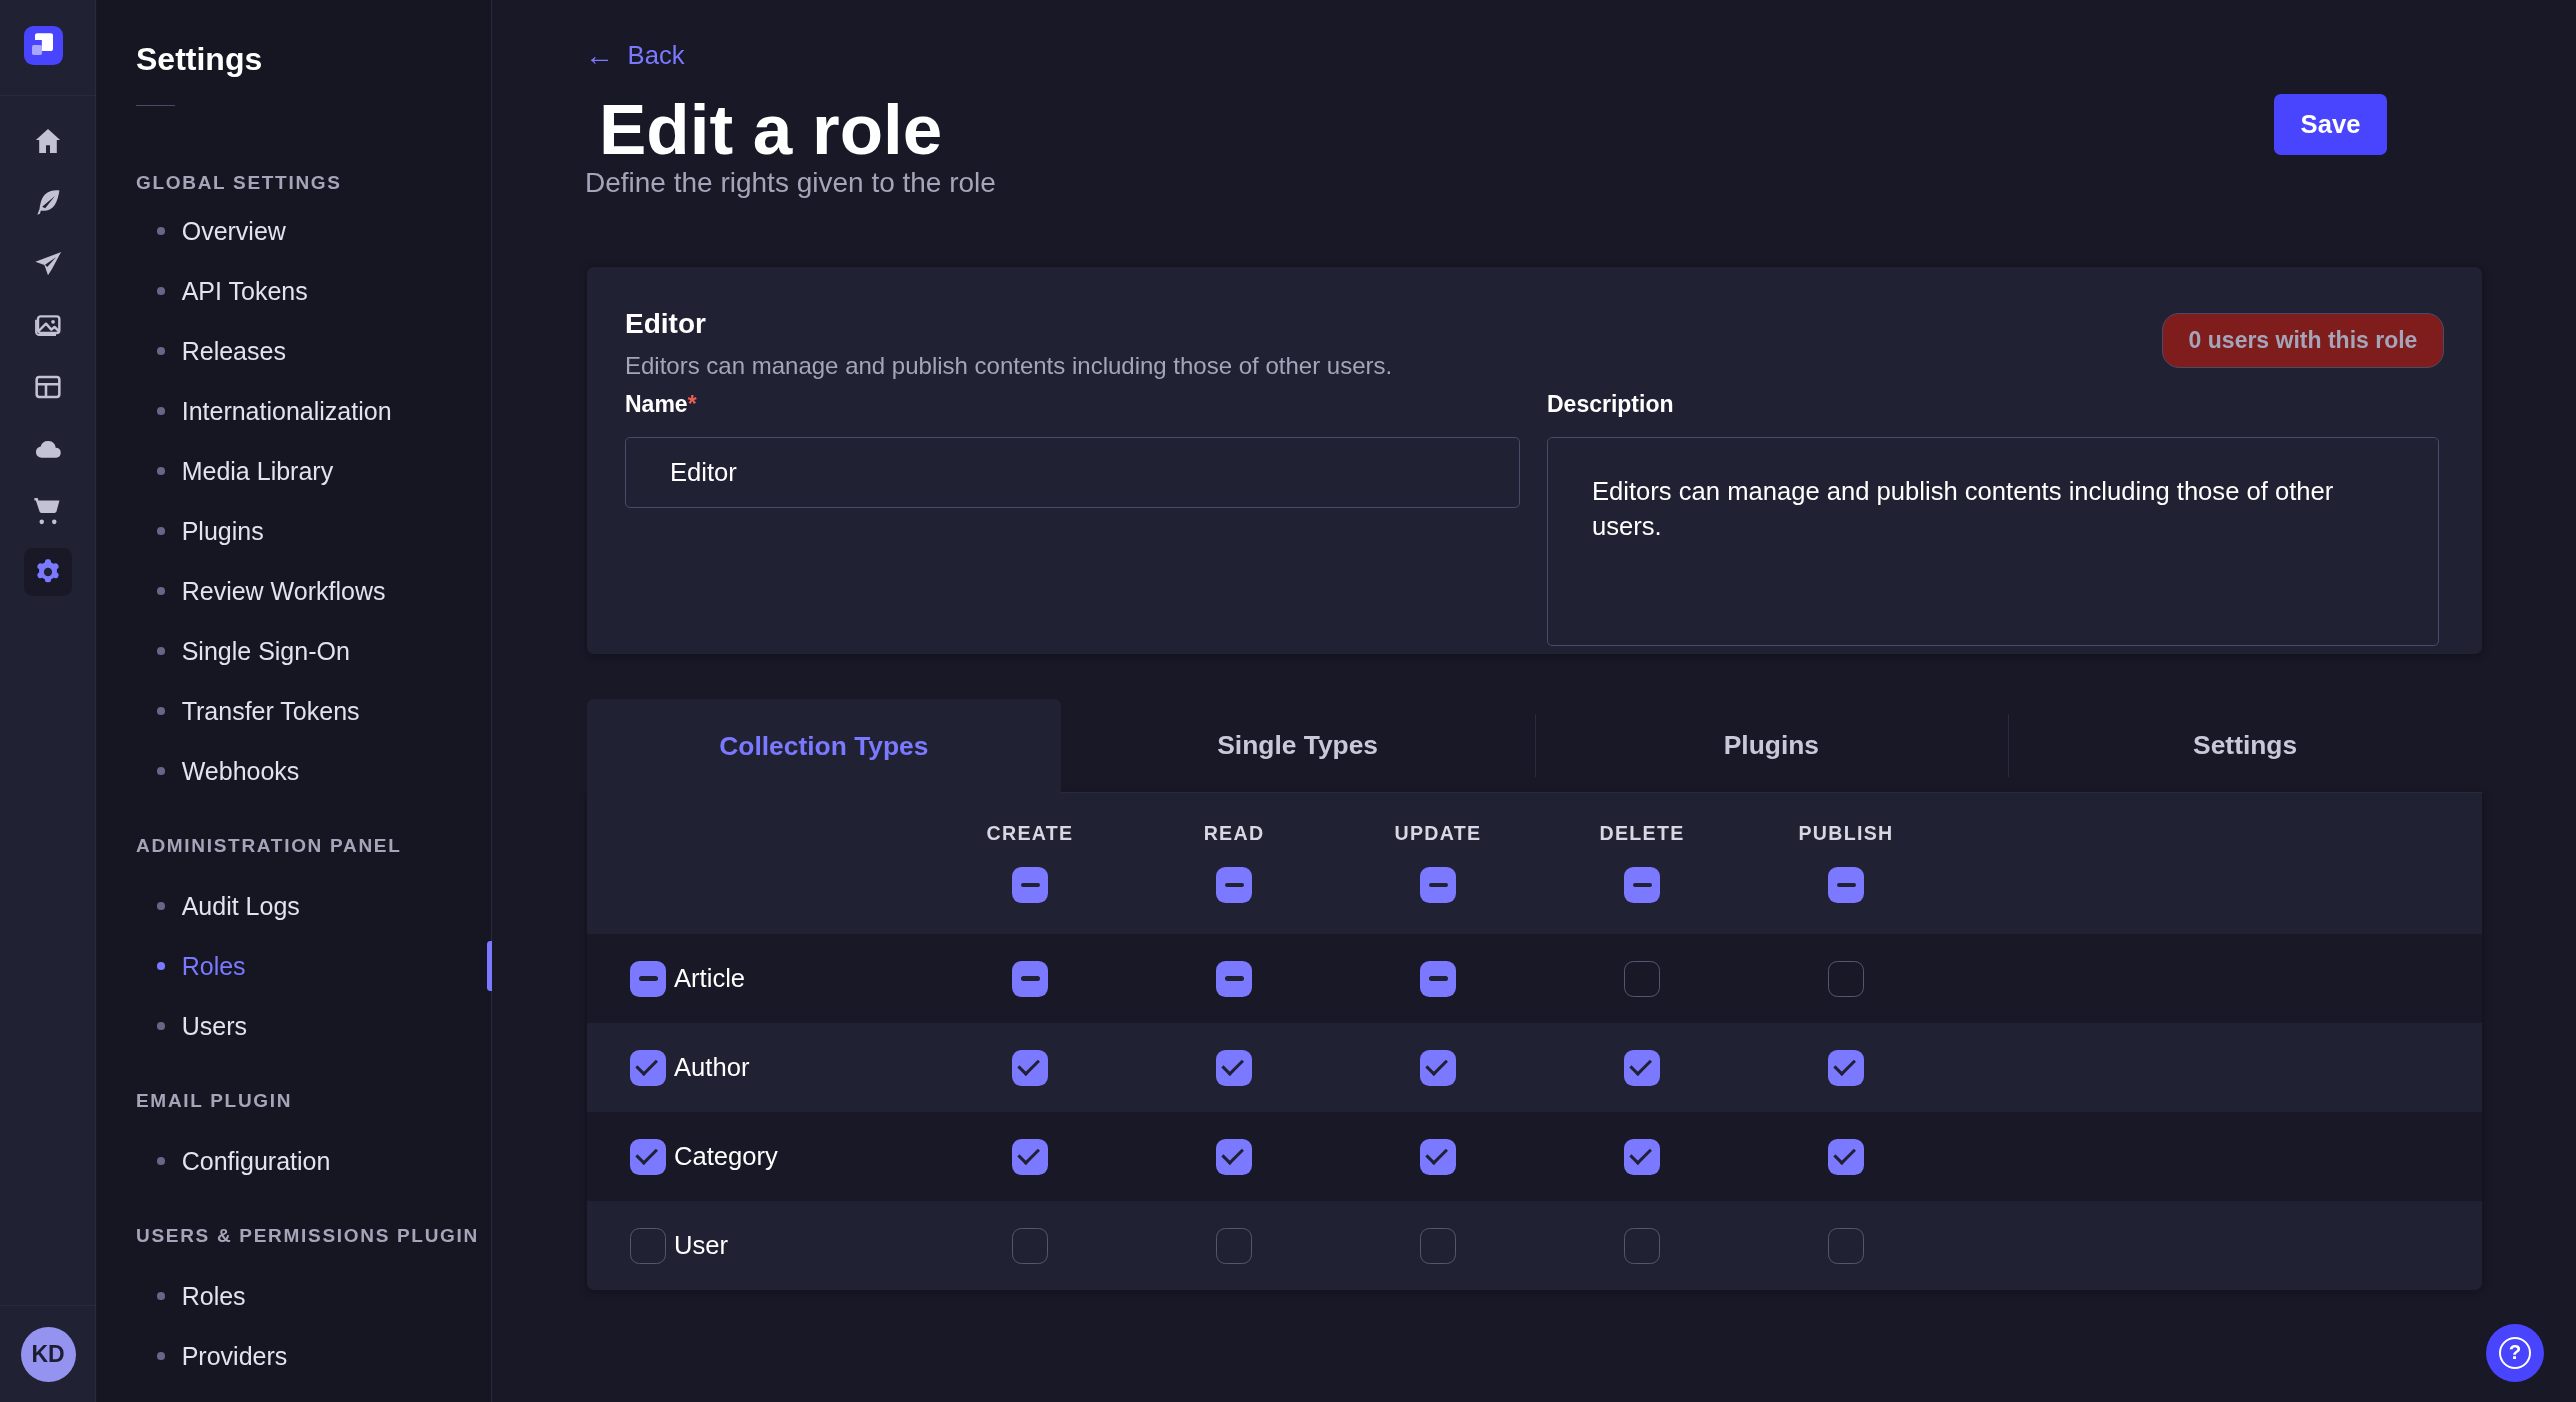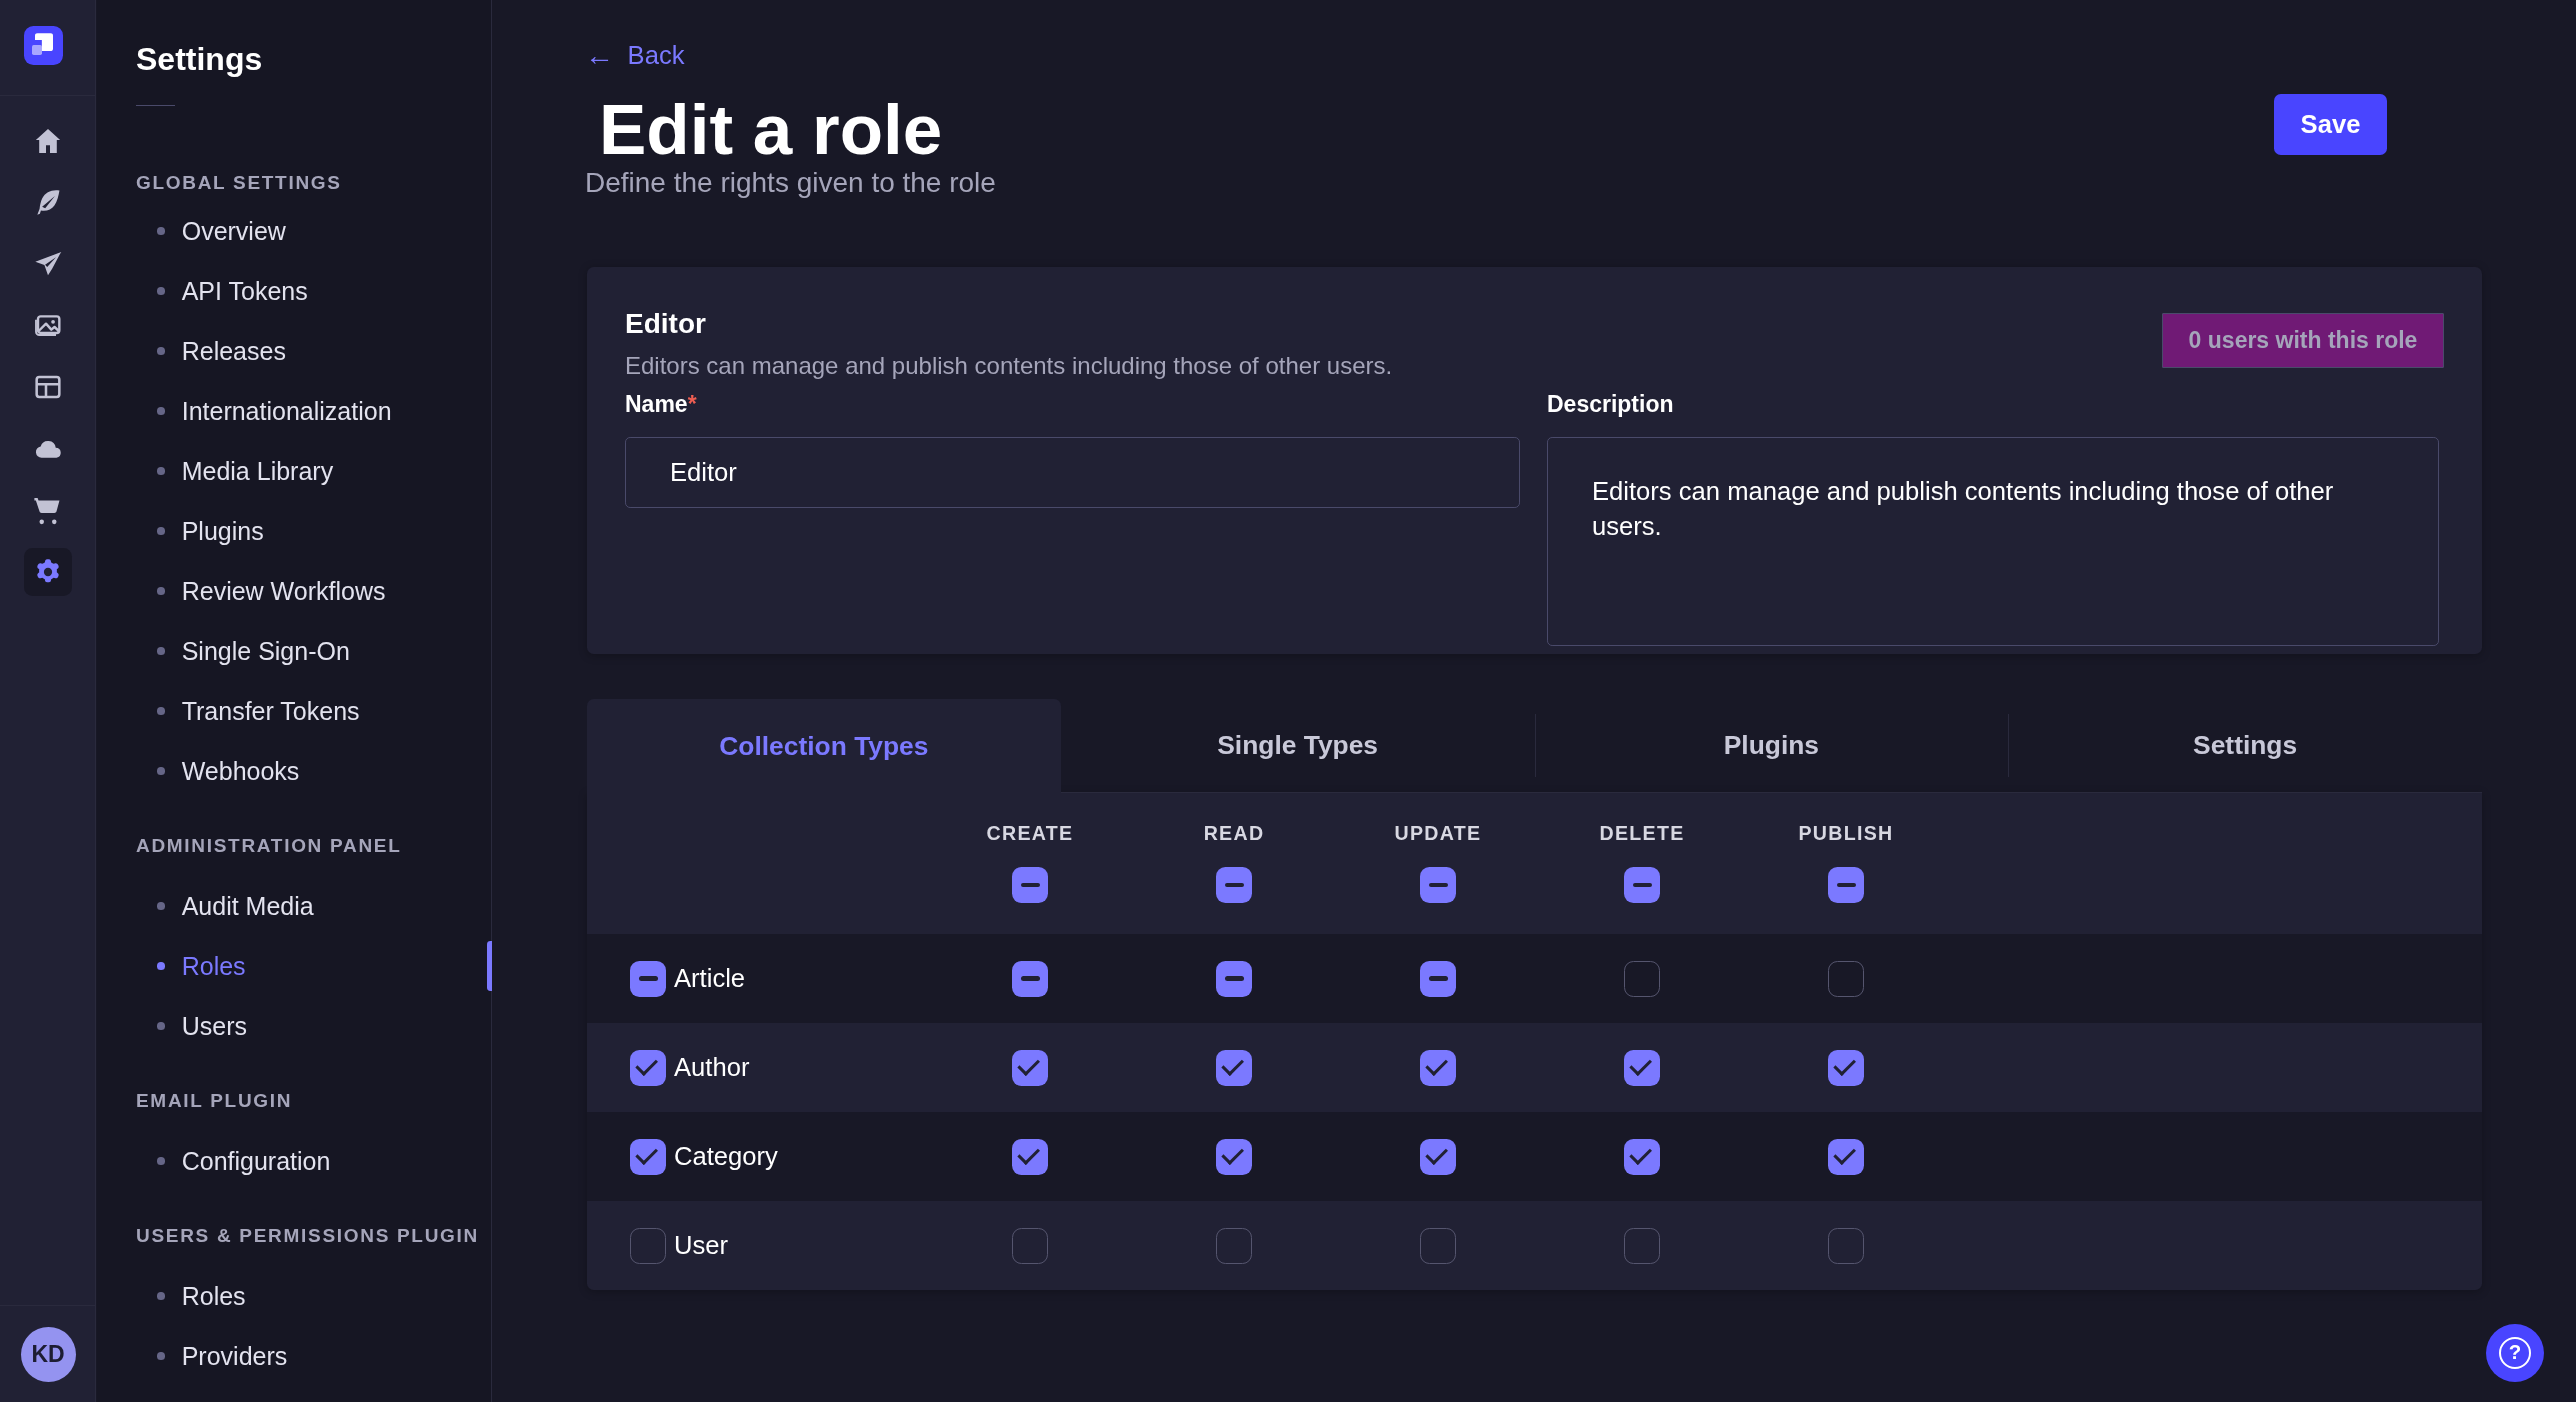--- a/index.html
+++ b/index.html
@@ -92,21 +92,21 @@
   
   .role-card {
     position:absolute; left:94px; top:267px; width:1895px; height:387px;
     background:#212134; border-radius:6.8px; box-shadow:0 1.7px 8.5px rgba(0,0,0,.25);
   }
   .role-card-title { position:absolute; left:38px; top:41px; font-size:28px; font-weight:700; color:#ffffff; }
   .role-card-sub { position:absolute; left:38px; top:85px; font-size:24px; color:#a5a5ba; }
   .users-badge {
     position:absolute; right:38px; top:46px; height:55px; padding:0 25.6px;
     display:flex; align-items:center;
-    background:#701a75; border:0.9px solid #4a4a6a; border-radius:1px;
+    background:#7f1d1d; border:0.9px solid #4a4a6a; border-radius:17px;
     color:#a5a5ba; font-size:23px; font-weight:600; cursor:pointer;
   }
   .field-label { font-size:23px; font-weight:600; color:#ffffff; }
   .req { color:#ee5e52; }
   .name-group { position:absolute; left:38px; top:124px; }
   .desc-group { position:absolute; left:960px; top:124px; }
   .text-input {
     margin-top:19px; width:895px; height:71px;
     background:#212134; border:0.9px solid #4a4a6a; border-radius:5.1px;
     color:#ffffff; font-size:25.6px; padding:0 44px;
@@ -293,21 +293,21 @@
         <span class="bullet"></span>
         <span>Transfer Tokens</span>
       </div>
       <div class="subnav-item">
         <span class="bullet"></span>
         <span>Webhooks</span>
       </div>
       <div class="subnav-section-label" style="margin-top: 34px; margin-bottom: 19px;">ADMINISTRATION PANEL</div>
       <div class="subnav-item">
         <span class="bullet"></span>
-        <span>Audit Media</span>
+        <span>Audit Logs</span>
       </div>
       <div class="subnav-item active">
         <span class="bullet"></span>
         <span>Roles</span>
       </div>
       <div class="subnav-item">
         <span class="bullet"></span>
         <span>Users</span>
       </div>
       <div class="subnav-section-label" style="margin-top: 34px; margin-bottom: 19px;">EMAIL PLUGIN</div>

